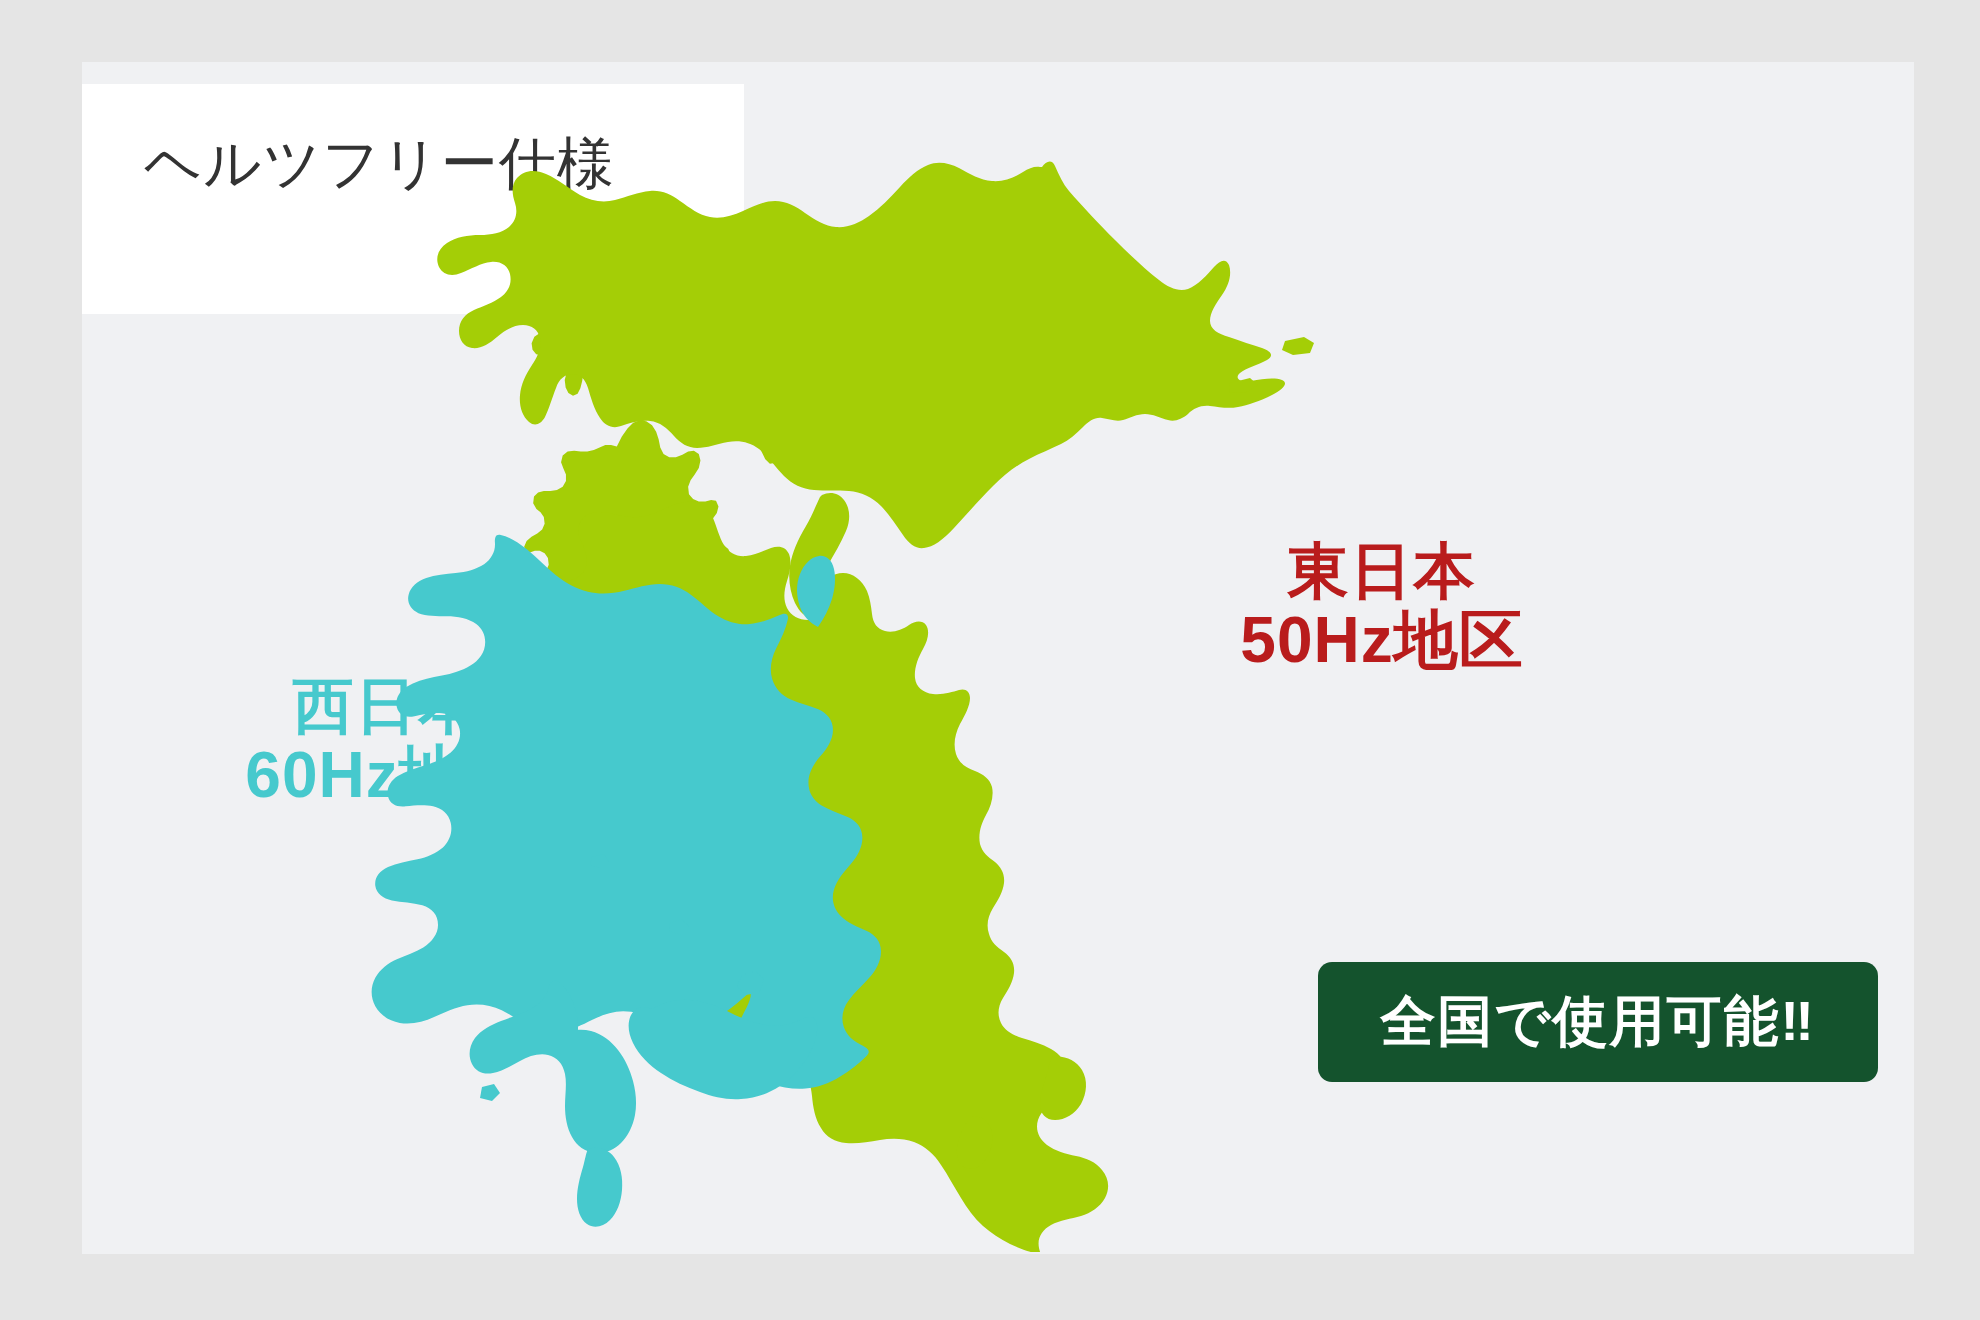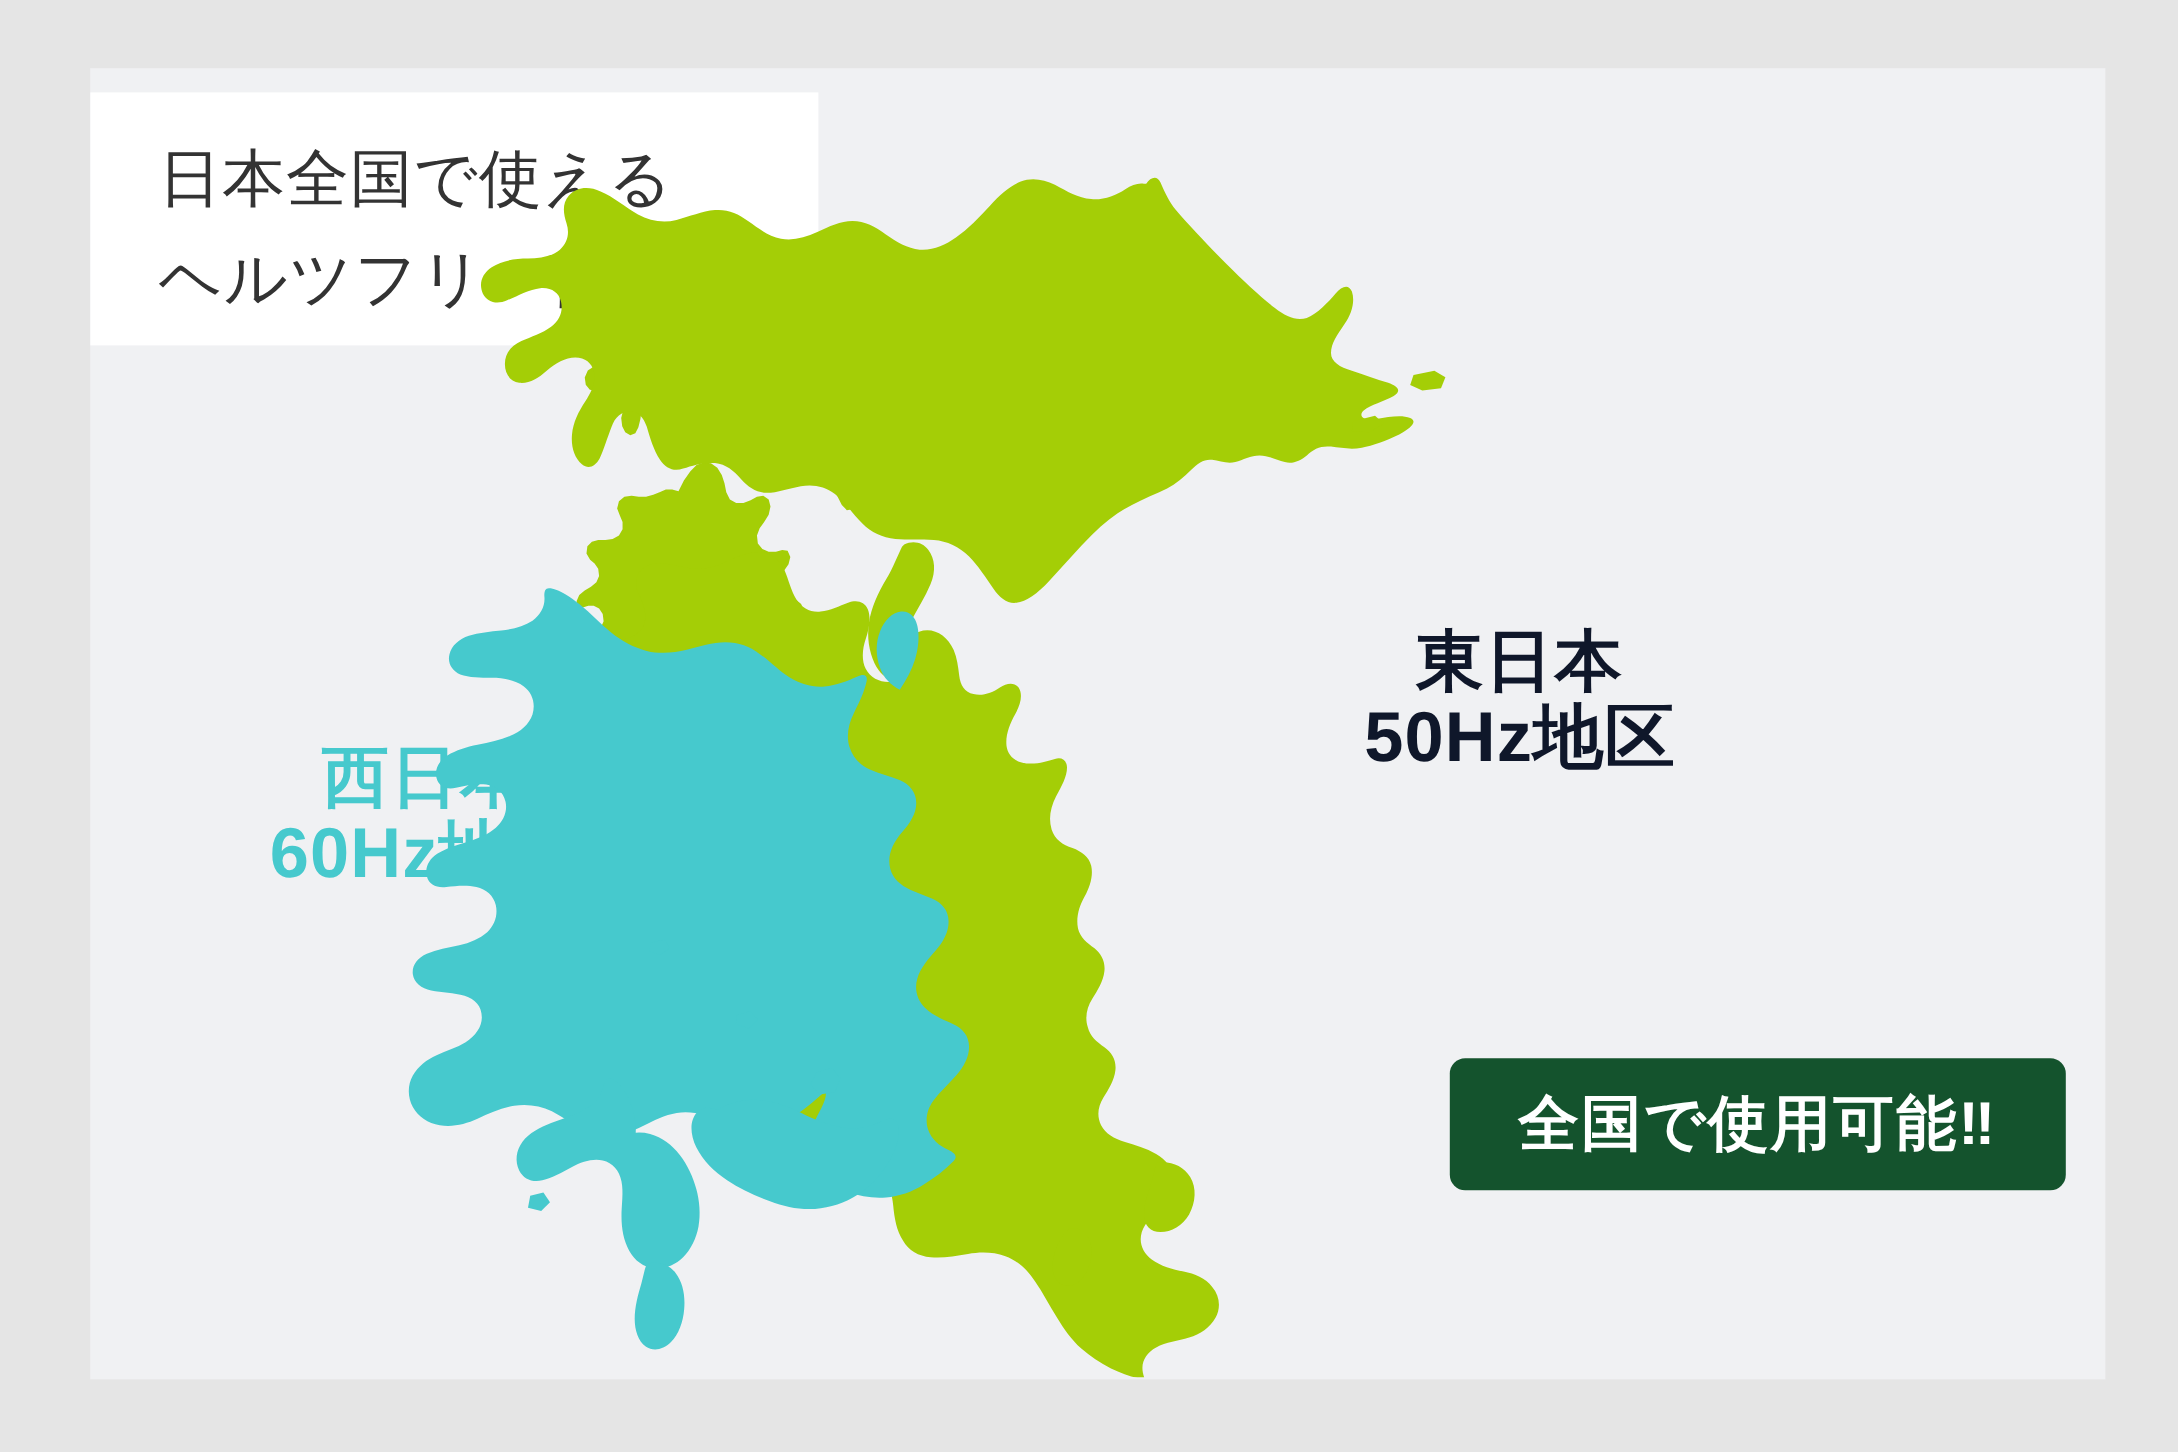--- a/index.html
+++ b/index.html
@@ -70,23 +70,23 @@
   
   .region-label {
     position: absolute;
     text-align: center;
     font-weight: 700;
     white-space: nowrap;
     line-height: 1.12;
   }
   #label-east {
     left: 1090px;
-    top: 505px;
+    top: 475px;
     width: 420px;
-    color: #0f172a;
+    color: #b91c1c;
   }
   #label-west {
     left: 85px;
     top: 610px;
     width: 440px;
     color: #46c9cd;
   }
   .region-name {
     font-size: 61px;
     letter-spacing: 2px;
@@ -701,21 +701,20 @@
             M 390 818 L 404 814 L 412 823 L 407 836 L 393 838 L 385 829 Z"></path>
           <path d="
             M 240 700 L 252 697 L 257 705 L 248 711 L 238 708 Z"></path>
           <path d="
             M 318 766 L 330 762 L 337 770 L 329 778 L 317 774 Z"></path>
         </g>
       </svg>
     </div>
 
     <div id="title-panel">
-      <div class="title-line">日本全国で使える</div>
       <div class="title-line">ヘルツフリー仕様</div>
     </div>
 
     <div class="region-label" id="label-east">
       <div class="region-name">東日本</div>
       <div class="region-hz">50Hz地区</div>
     </div>
 
     <div class="region-label" id="label-west">
       <div class="region-name">西日本</div>

